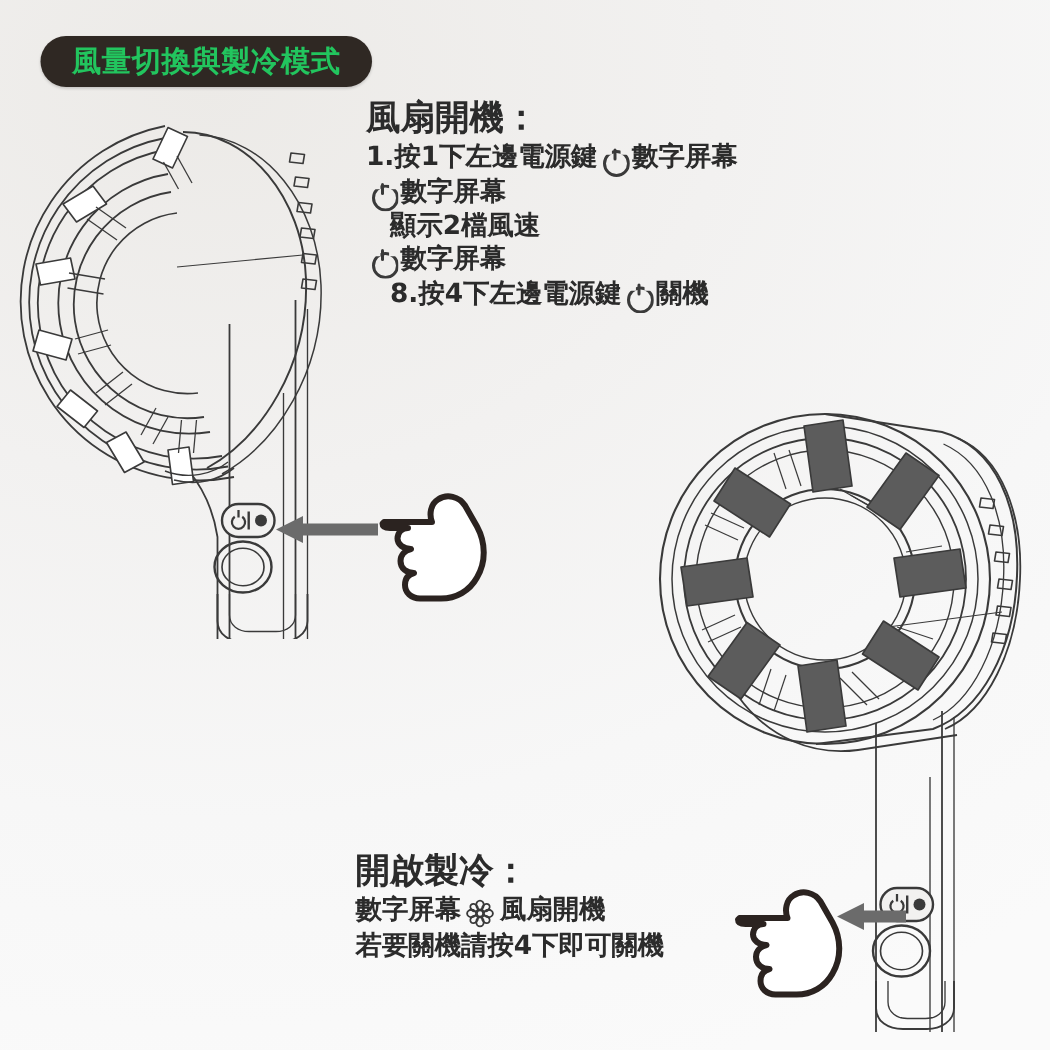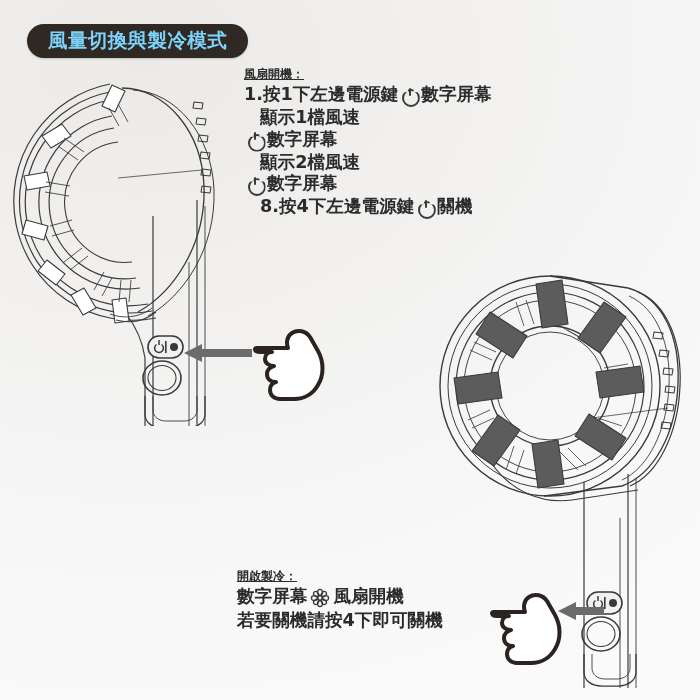--- a/index.html
+++ b/index.html
@@ -30,46 +30,45 @@
     height: 34px;
     padding: 0 21px;
     display: flex;
     align-items: center;
     justify-content: center;
     background: #2f2823;
     border-radius: 18px;
     box-shadow: 0 1px 2px rgba(0,0,0,0.18);
   }
   .title-pill span {
-    color: #7dd3fc;
+    color: #22c55e;
     font-size: 19.5px;
     font-weight: 700;
     letter-spacing: 0.4px;
     line-height: 1;
     white-space: nowrap;
   }
 
   
   .text-block {
     position: absolute;
     color: #2b2b2b;
     font-size: 17.6px;
     font-weight: 700;
     line-height: 1;
   }
   #fan-power-block { left: 244px; top: 68px; width: 260px; }
   #cooling-block   { left: 237px; top: 570px; width: 290px; }
 
   .tb-heading {
     display: block;
-    font-size: 12px;
+    font-size: 23px;
     font-weight: 700;
     white-space: nowrap;
     margin-bottom: 6px;
-    text-decoration: underline;
   }
   .tb-line {
     display: flex;
     white-space: nowrap;
     margin-bottom: 4px;
   }
   .tb-line.indent { padding-left: 16px; }
   .tb-line .seg { display: inline-block; }
 
   
@@ -238,23 +237,20 @@
              C5 30 3 29 3 27 Z" fill="#ffffff" stroke="#2b2320" stroke-width="4" stroke-linejoin="round"></path>
   </svg>
 
   <div class="text-block" id="fan-power-block">
     <span class="tb-heading">風扇開機：</span>
 
     <div class="tb-line">
       <span class="seg">1.按1下左邊電源鍵</span>
       <span class="ico-power"></span>
       <span class="seg">數字屏幕</span>
-    </div>
-    <div class="tb-line indent">
-      <span class="seg">顯示1檔風速</span>
     </div>
 
     <div class="tb-line">
       <span class="ico-power"></span>
       <span class="seg">數字屏幕</span>
     </div>
     <div class="tb-line indent">
       <span class="seg">顯示2檔風速</span>
     </div>
 

